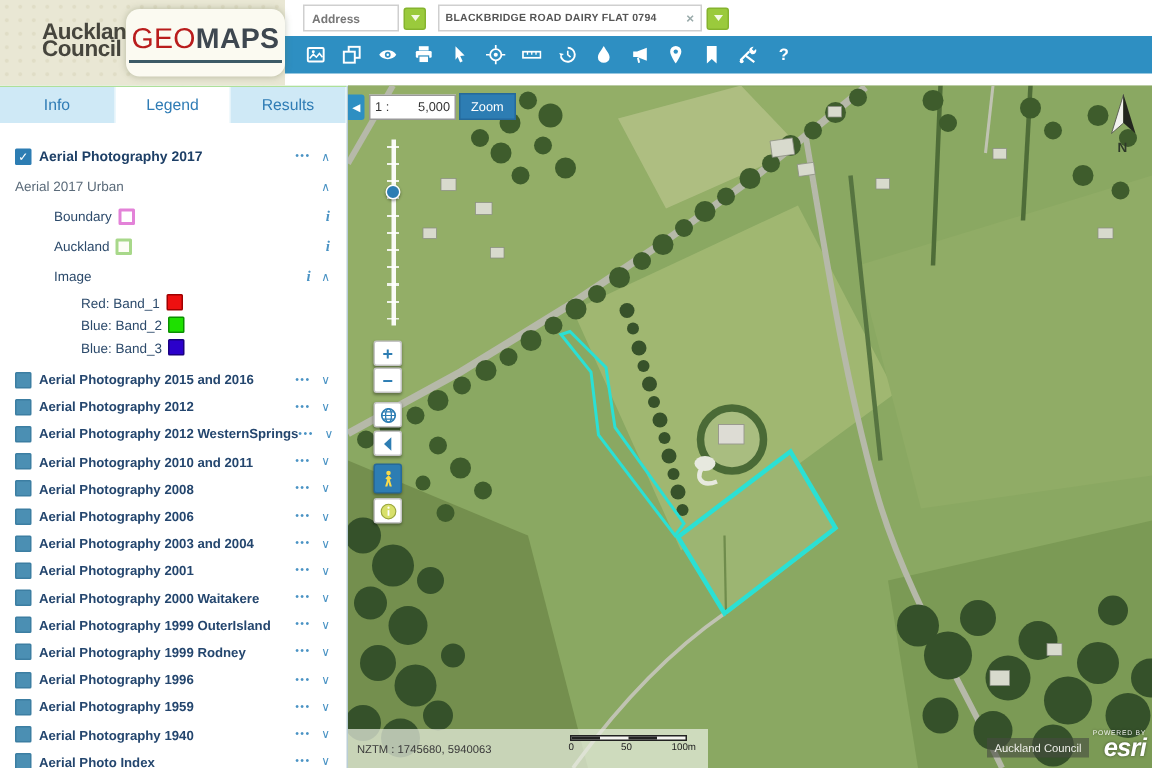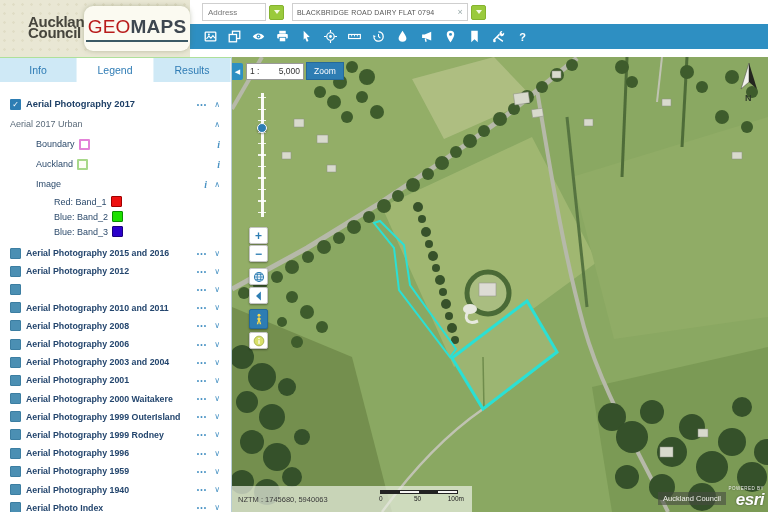--- a/index.html
+++ b/index.html
@@ -20,21 +20,21 @@
   .flower .waves { position:absolute; left:0; bottom:1px; width:22px; height:7px;
     background:repeating-linear-gradient(to bottom, #2e9fd0 0 1.5px, transparent 1.5px 3px); }
   .geomaps-card { position:absolute; left:84px; top:6px; width:106px; height:45px;
     background:#fbfaf1; border-radius:9px; box-shadow:0 0 5px rgba(90,100,60,.35);
     display:flex; align-items:center; justify-content:center; z-index:2; }
   .geomaps-inner { border-bottom:2px solid #3c5a66; padding:0 2px 2px 2px; font-size:19px; letter-spacing:0.2px; }
   .geo { color:#b91c1c; font-weight:400; }
   .maps { color:#3e4750; font-weight:bold; }
 
   .top-right { flex:1; display:flex; flex-direction:column; }
-  .search-row { height:24px; background:#fff; display:flex; align-items:center; padding-left:12px; }
+  .search-row { height:24px; background:#fff; display:flex; align-items:center; padding-left:12px;font-weight:bold; }
   .address-select { width:64px; height:18px; border:1px solid #cfcfcf; background:#fff;
     font-size:8px; color:#777; display:flex; align-items:center; padding:0 5px; }
   .green-btn { width:15px; height:15px; background:#9aca3c; border:1px solid #85b32e; border-radius:2px;
     margin-left:3px; display:flex; align-items:center; justify-content:center; cursor:pointer; }
   .green-btn .tri { width:0; height:0; border-left:3px solid transparent; border-right:3px solid transparent; border-top:4px solid #f4fae4; }
   .search-box { width:176px; height:18px; border:1px solid #cfcfcf; background:#fff; margin-left:8px;
     font-size:7px; color:#555; display:flex; align-items:center; padding:0 4px; letter-spacing:0.2px; }
   .search-box .val { flex:1; white-space:nowrap; overflow:hidden; }
   .search-box .clear { color:#9aa; font-size:9px; margin-left:3px; cursor:pointer; }
   .toolbar { height:25px; background:#2e8fc2; display:flex; align-items:center; gap:11px; padding-left:14px; }
@@ -310,20 +310,21 @@
             <div class="layer-row">
               <span class="cb teal"></span>
               <span class="layer-label">Aerial Photography 2012</span>
               <span class="row-icons">
                 <span class="more">•••</span>
                 <span class="chev">∨</span>
               </span>
             </div>
             <div class="layer-row">
               <span class="cb teal"></span>
+              <span class="layer-label">Aerial Photography 2012 WesternSprings</span>
               <span class="row-icons">
                 <span class="more">•••</span>
                 <span class="chev">∨</span>
               </span>
             </div>
             <div class="layer-row">
               <span class="cb teal"></span>
               <span class="layer-label">Aerial Photography 2010 and 2011</span>
               <span class="row-icons">
                 <span class="more">•••</span>

